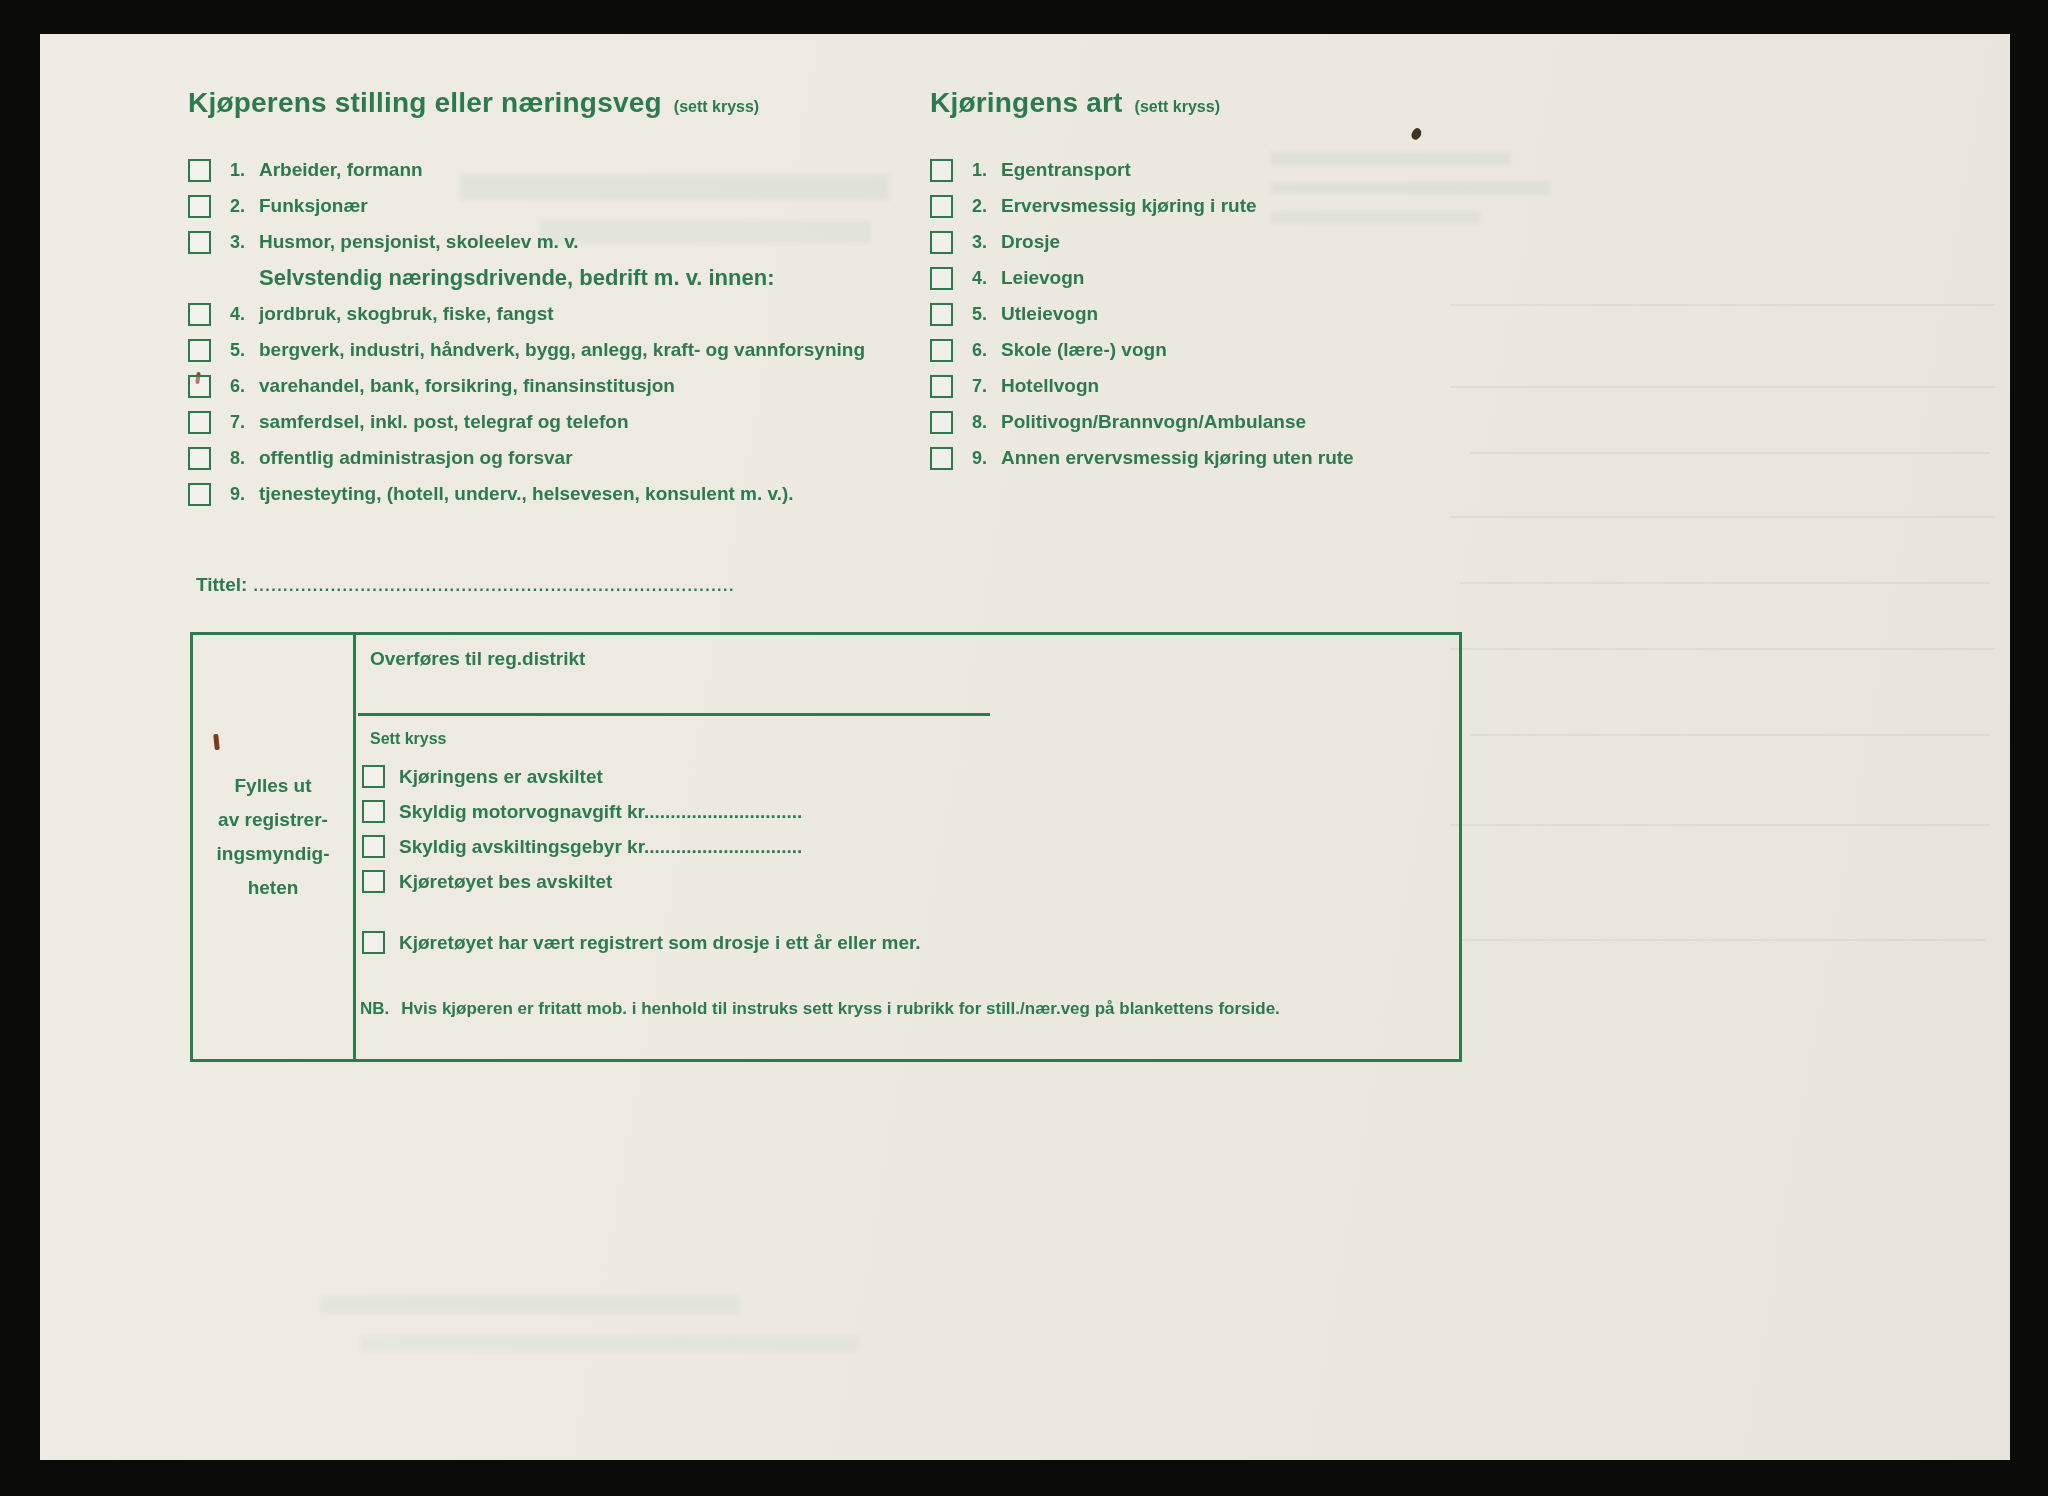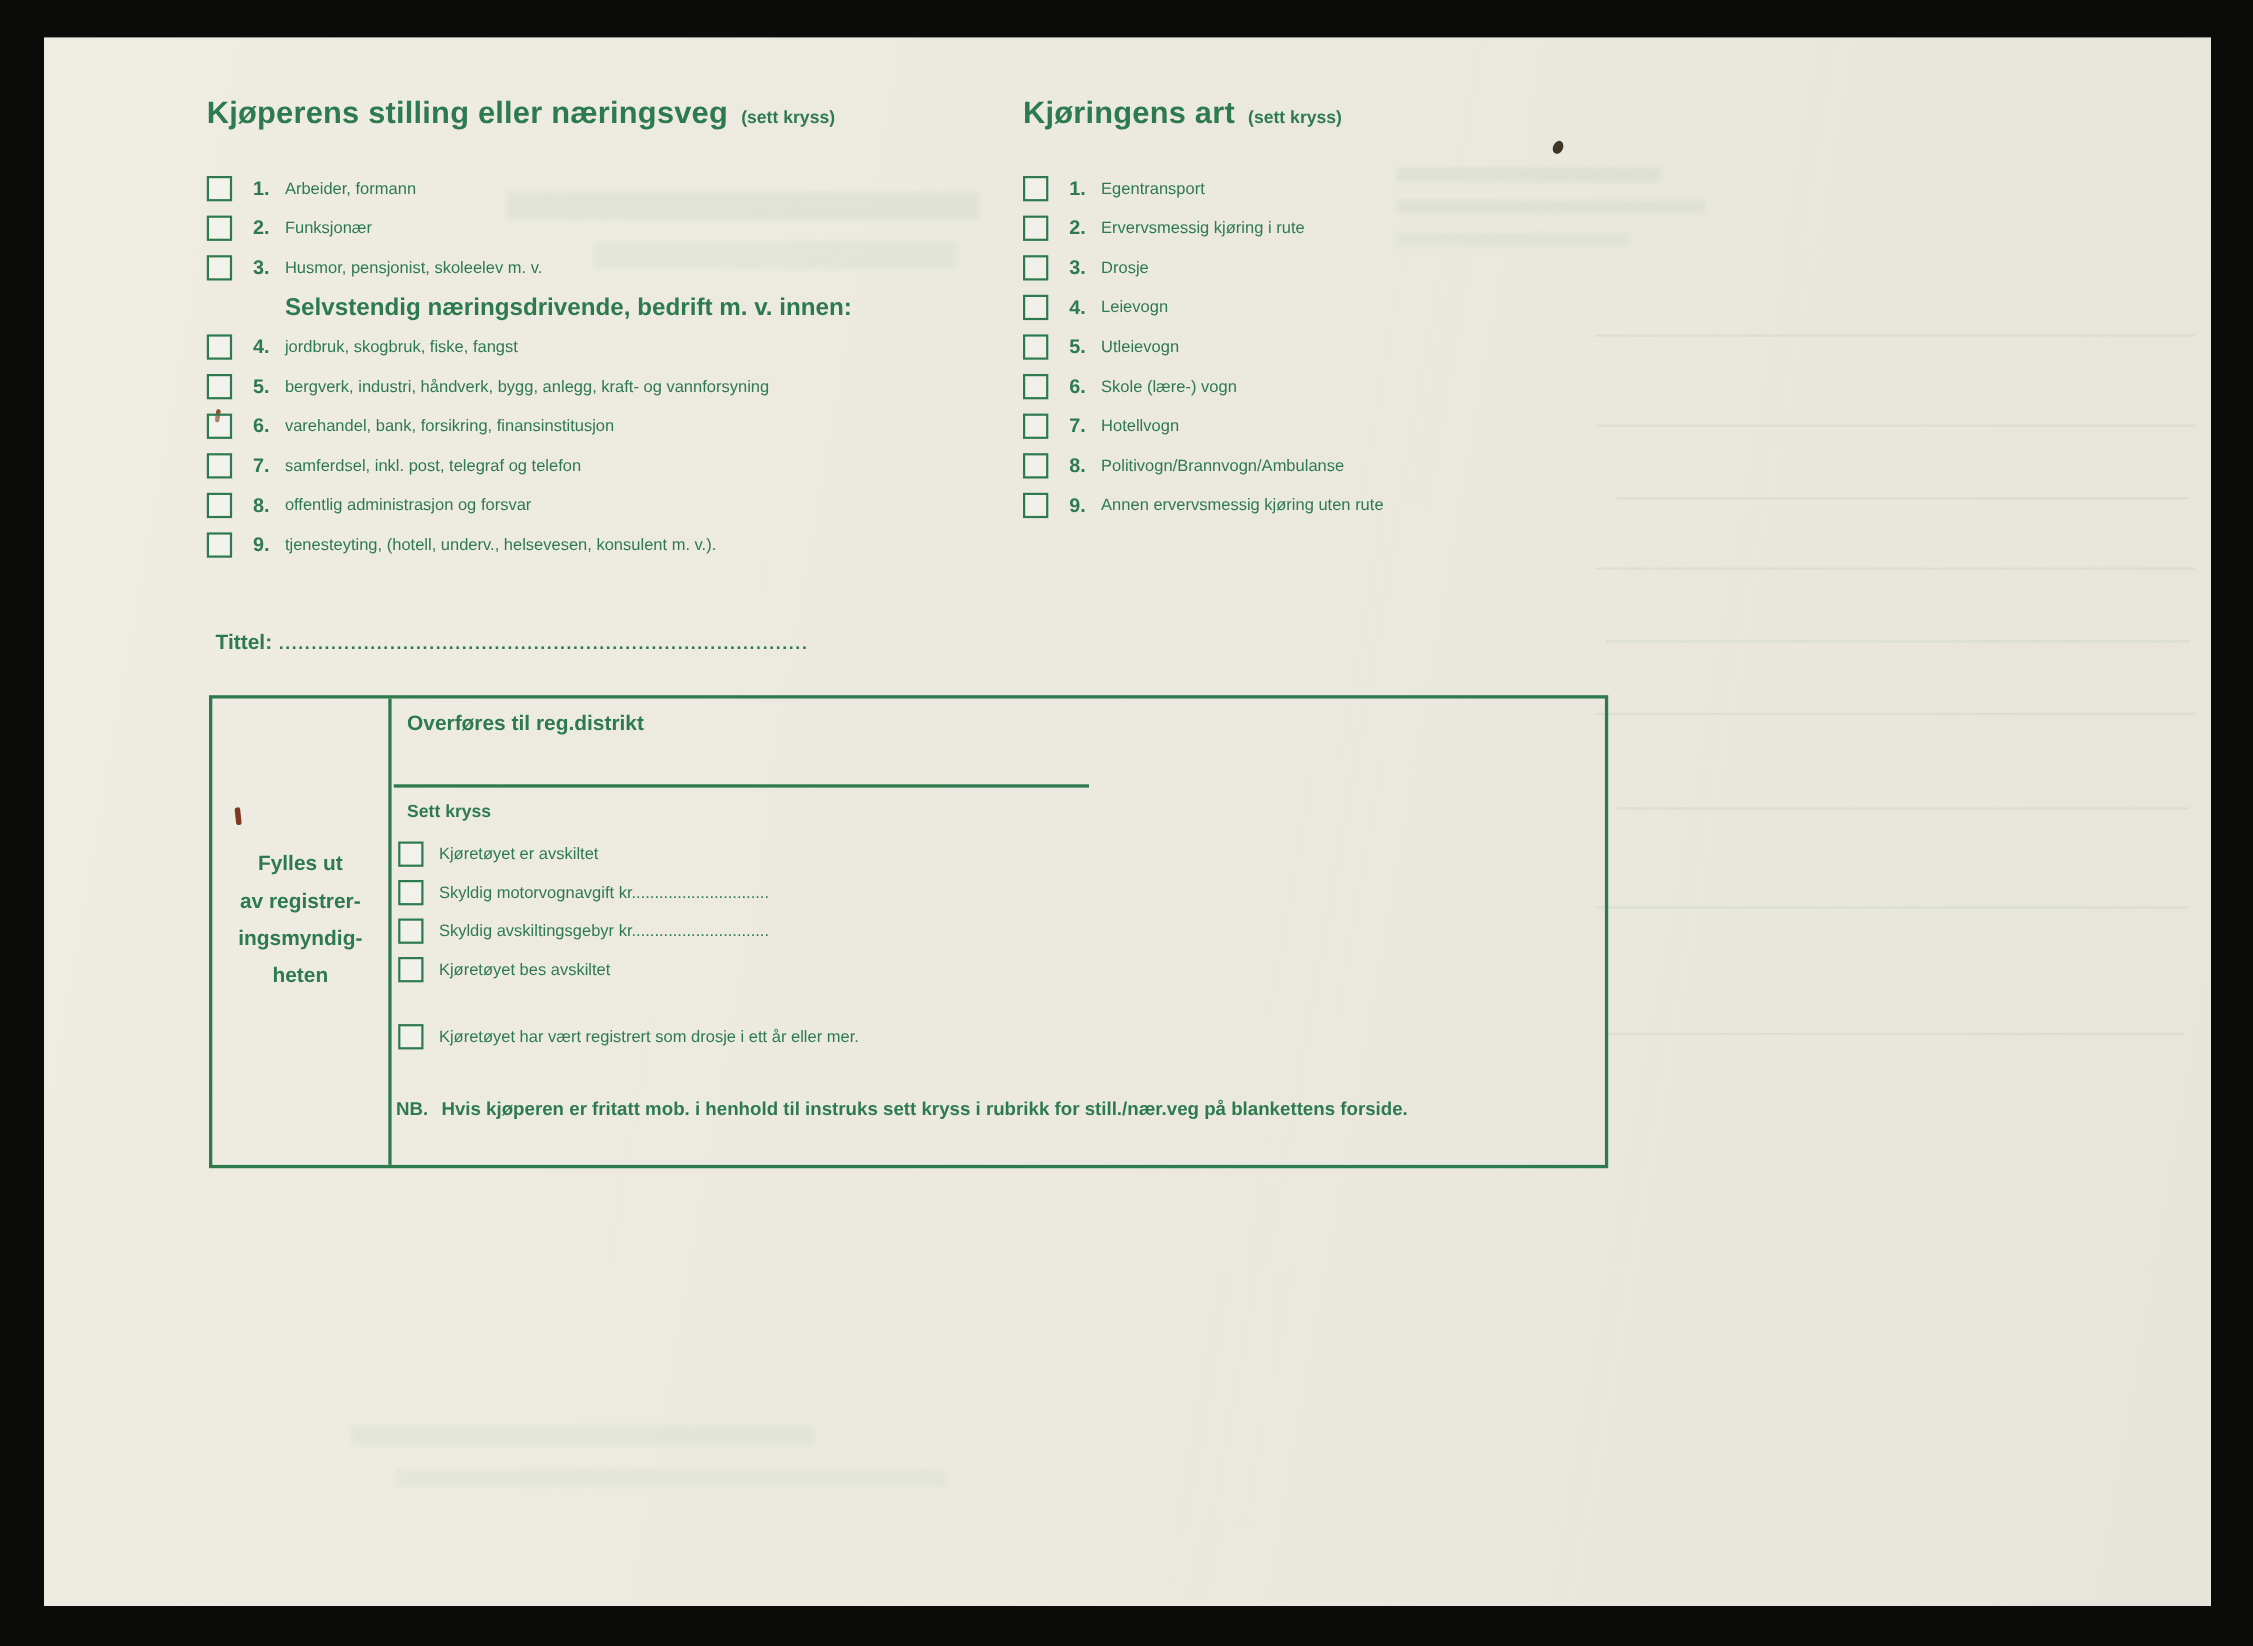--- a/index.html
+++ b/index.html
@@ -24,21 +24,21 @@
     font-size:28px; font-weight:bold; line-height:34px; margin-bottom:28px;
     letter-spacing:0.2px; white-space:nowrap;
   }
   .hint { font-size:16px; font-weight:bold; margin-left:12px; letter-spacing:0; }
   .row { display:flex; align-items:center; height:36px; }
   .cb {
     width:23px; height:23px; flex:0 0 auto;
     border:2px solid #2e7a4f; background:rgba(255,255,255,0.30);
   }
   .num { margin-left:19px; width:29px; font-size:18px; font-weight:bold; flex:0 0 auto; }
-  .lbl { font-size:15px; font-weight:normal; white-space:nowrap; }
+  .lbl { font-size:19px; font-weight:bold; white-space:nowrap; }
   .subheading {
     height:36px; display:flex; align-items:center; padding-left:71px;
     font-size:22px; font-weight:bold; white-space:nowrap;
   }
   
   .tittel { position:absolute; left:145px; top:540px; display:flex; align-items:baseline; }
   .tittel .t-lbl { font-size:19px; font-weight:bold;margin-left:11px; }
   .dots {
     display:inline-block; width:480px; overflow:hidden; white-space:nowrap;
     font-size:16px; font-weight:bold; letter-spacing:1.5px; margin-left:6px;
@@ -217,21 +217,21 @@
       <div class="side-line">heten</div>
     </div>
     <div class="abox-right">
       <div class="abx-header">Overføres til reg.distrikt</div>
       <div class="abx-rule"></div>
       <div class="abx-settkryss">Sett kryss</div>
 
       <div class="abx-rows">
         <div class="abx-row">
           <span class="cb"></span>
-          <span class="lbl">Kjøretøyet er avskiltet</span>
+          <span class="lbl">Kjøringens er avskiltet</span>
         </div>
         <div class="abx-row">
           <span class="cb"></span>
           <span class="lbl">Skyldig motorvognavgift kr..............................</span>
         </div>
         <div class="abx-row">
           <span class="cb"></span>
           <span class="lbl">Skyldig avskiltingsgebyr kr..............................</span>
         </div>
         <div class="abx-row">

